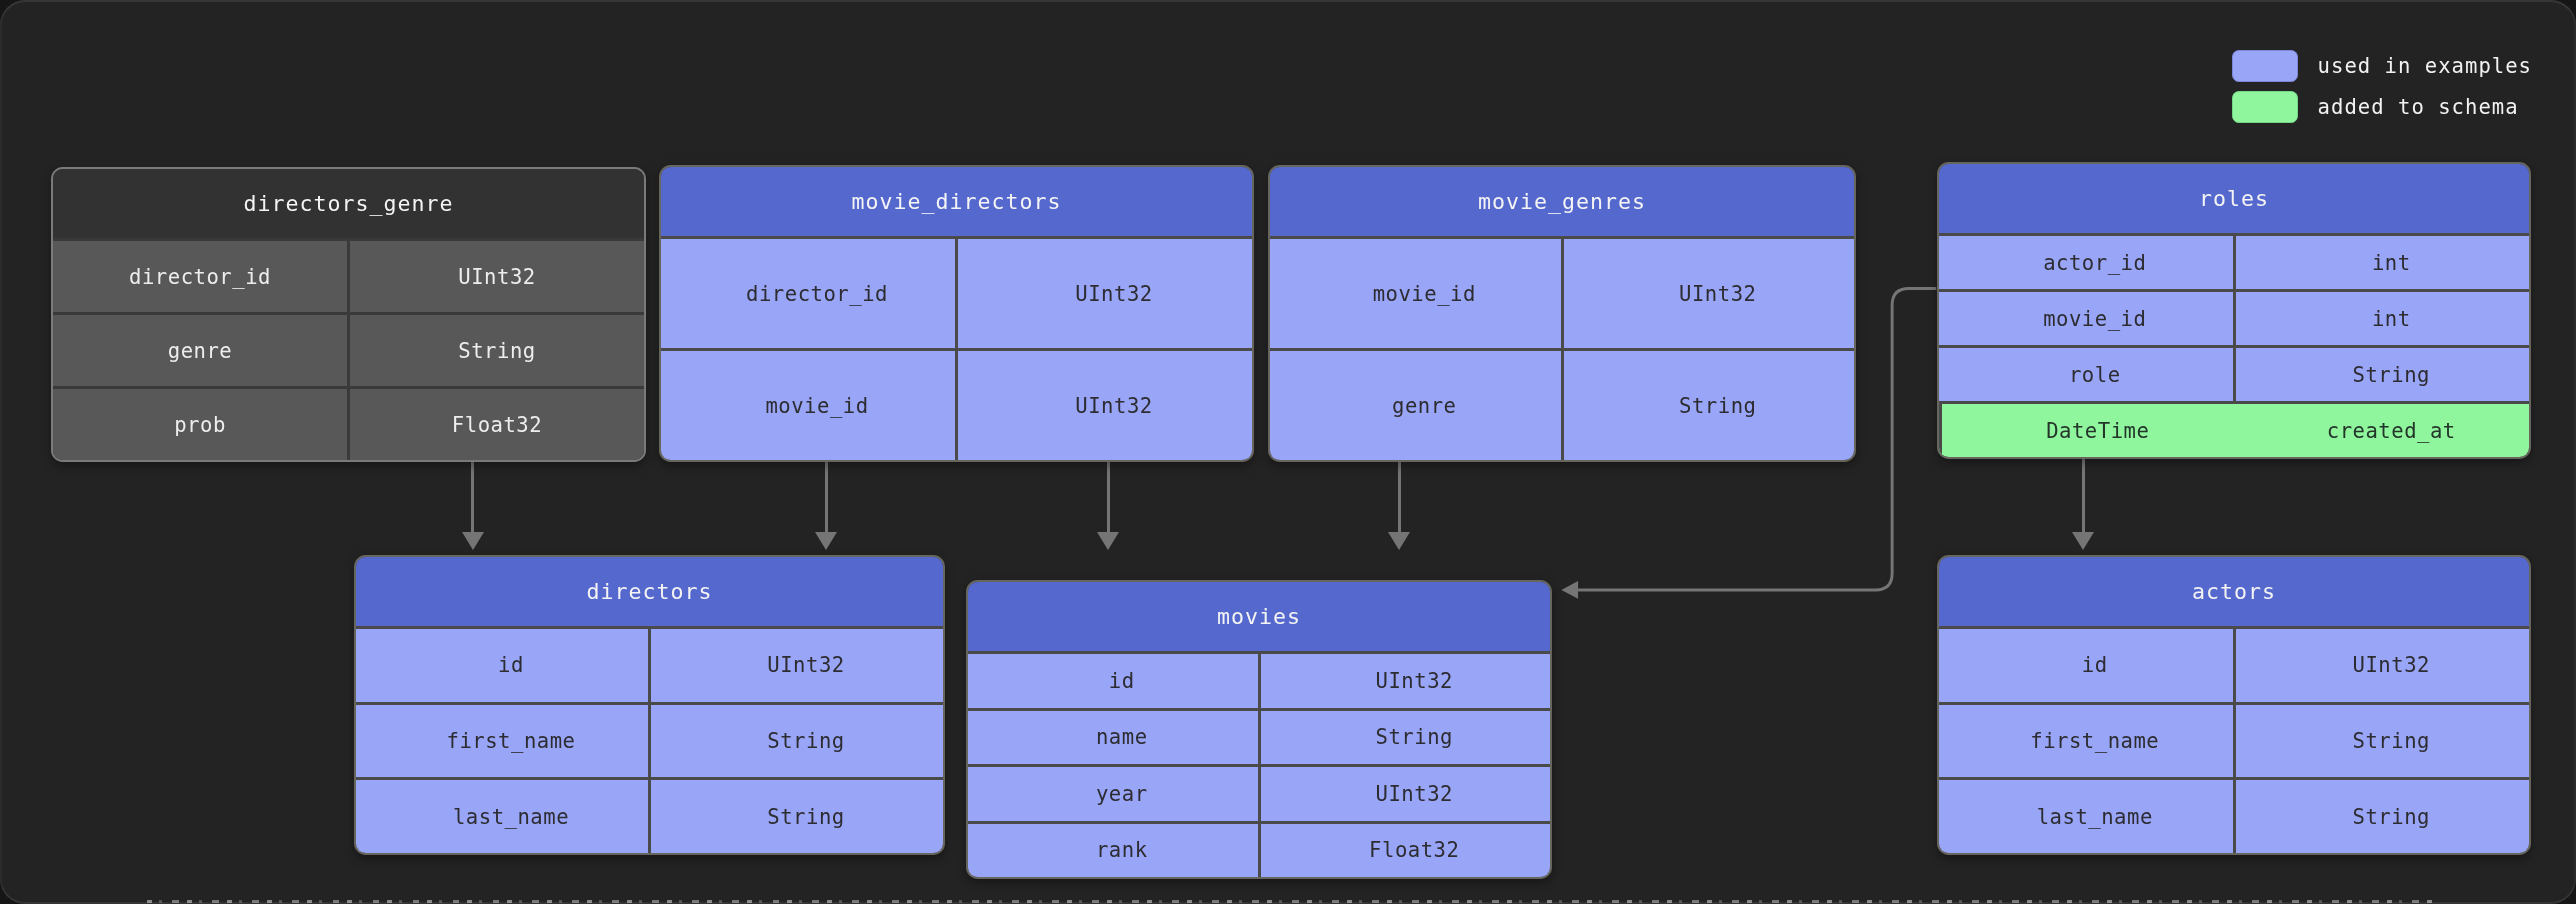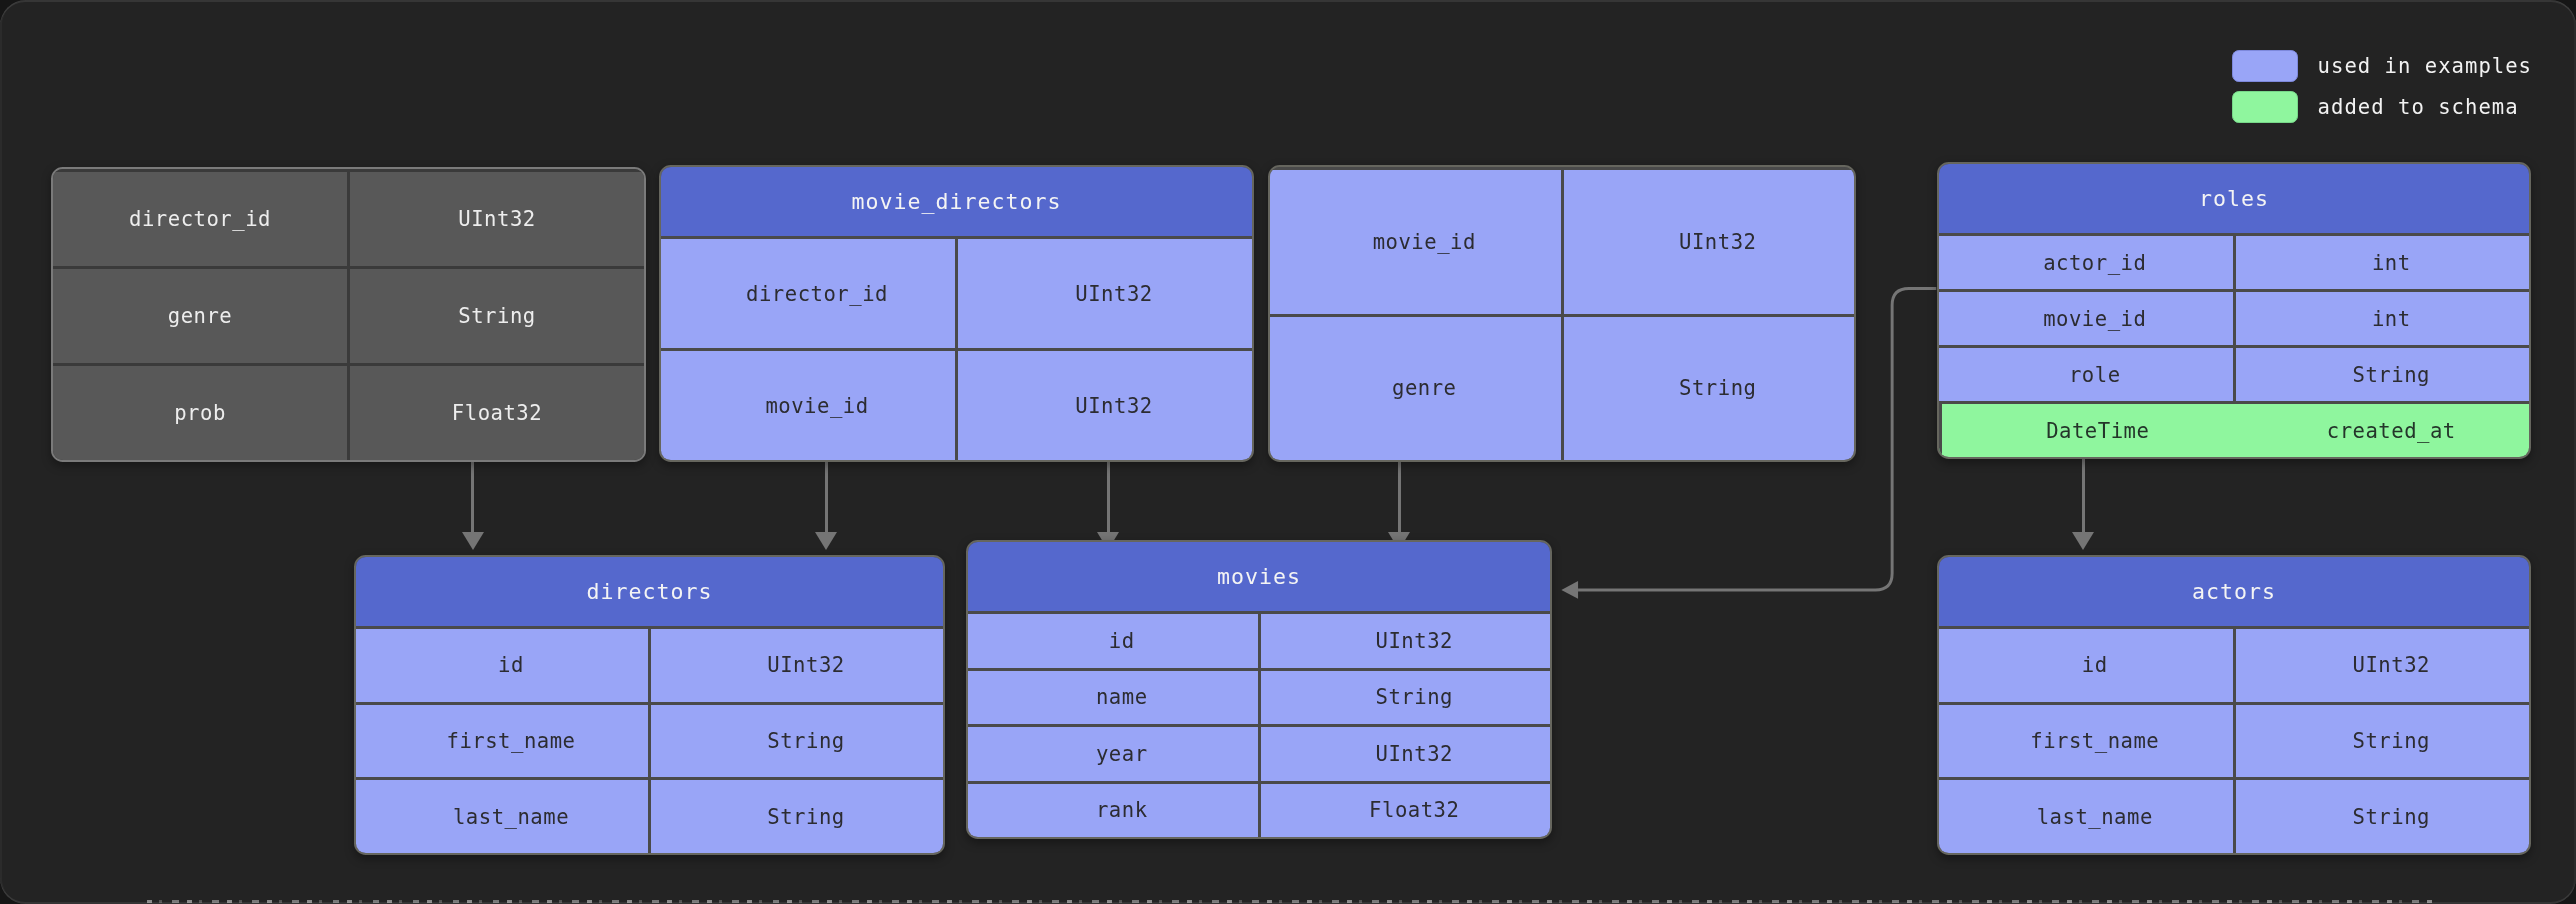--- a/index.html
+++ b/index.html
@@ -89,20 +89,23 @@
   </div>
 
   <div>
     <svg class="svg-layer" width="2576" height="904" viewBox="0 0 2623 921">
       <path d="M1972 294 H1944 Q1927 294 1927 311 V584 Q1927 601 1910 601 H1607" fill="none" stroke="#757575" stroke-width="3"></path>
       <polygon points="1590,601 1607,592 1607,610" fill="#757575"></polygon>
     </svg>
   </div>
 
   <div class="tbl gray" style="left:51px;top:167px;width:591px;height:291px">
+    <div class="hd">
+      <span>directors_genre</span>
+    </div>
     <div class="row">
       <div class="cell name">director_id</div>
       <div class="cell type">UInt32</div>
     </div>
     <div class="row">
       <div class="cell name">genre</div>
       <div class="cell type">String</div>
     </div>
     <div class="row">
       <div class="cell name">prob</div>
@@ -118,20 +121,23 @@
       <div class="cell name">director_id</div>
       <div class="cell type">UInt32</div>
     </div>
     <div class="row">
       <div class="cell name">movie_id</div>
       <div class="cell type">UInt32</div>
     </div>
   </div>
 
   <div class="tbl blue" style="left:1268px;top:165px;width:584px;height:293px">
+    <div class="hd">
+      <span>movie_genres</span>
+    </div>
     <div class="row">
       <div class="cell name">movie_id</div>
       <div class="cell type">UInt32</div>
     </div>
     <div class="row">
       <div class="cell name">genre</div>
       <div class="cell type">String</div>
     </div>
   </div>
 
@@ -168,21 +174,21 @@
     <div class="row">
       <div class="cell name">first_name</div>
       <div class="cell type">String</div>
     </div>
     <div class="row">
       <div class="cell name">last_name</div>
       <div class="cell type">String</div>
     </div>
   </div>
 
-  <div class="tbl blue" style="left:966px;top:540px;width:582px;height:295px">
+  <div class="tbl blue" style="left:966px;top:580px;width:582px;height:295px">
     <div class="hd">
       <span>movies</span>
     </div>
     <div class="row">
       <div class="cell name">id</div>
       <div class="cell type">UInt32</div>
     </div>
     <div class="row">
       <div class="cell name">name</div>
       <div class="cell type">String</div>

